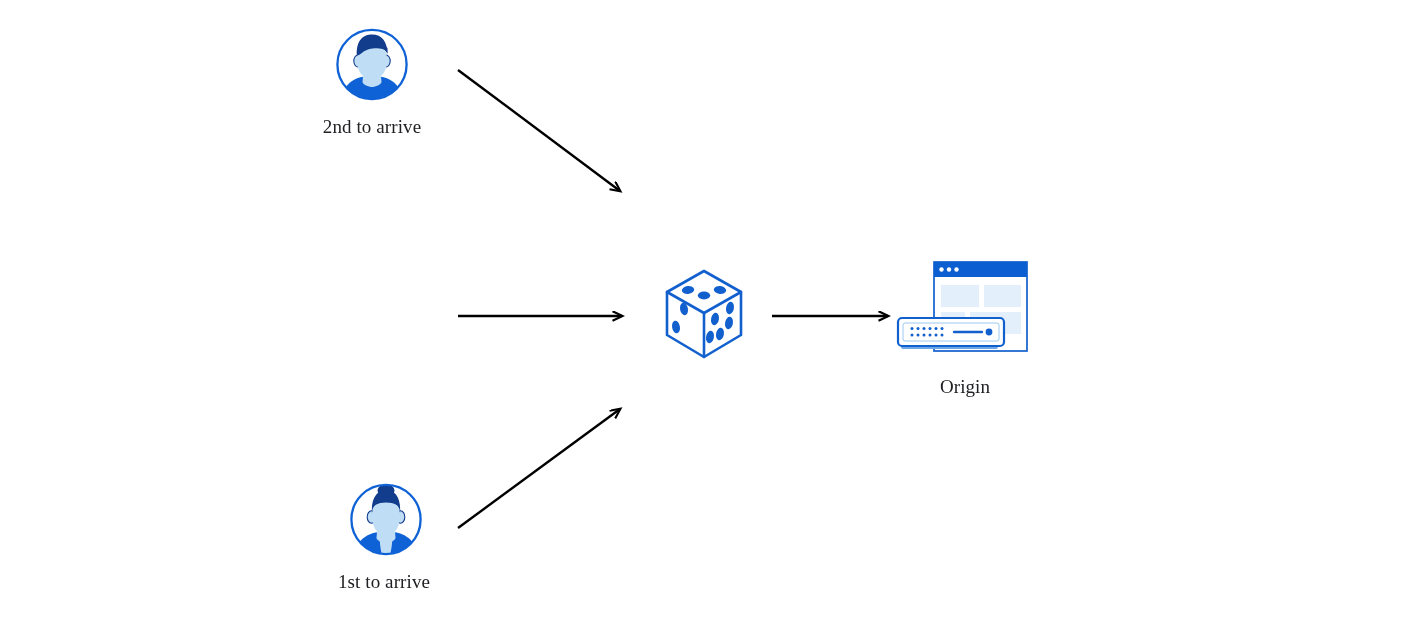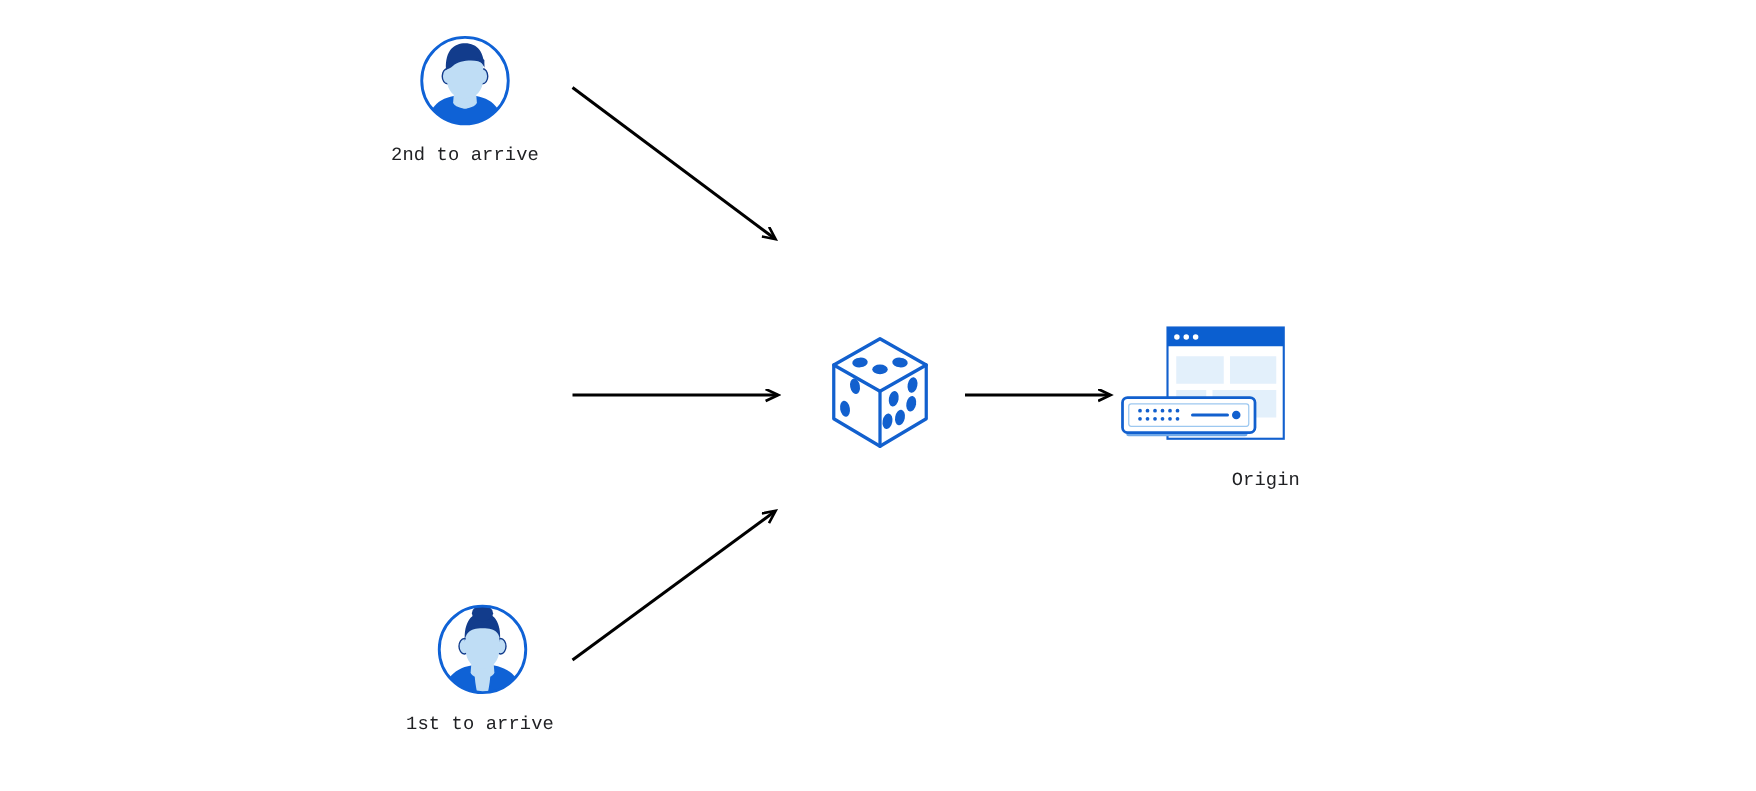--- a/index.html
+++ b/index.html
@@ -22,22 +22,22 @@
   }
   .node-icon {
     position: absolute;
     left: 0;
     top: 0;
   }
   .node-label {
     position: absolute;
     width: 100%;
     text-align: center;
-    font-family: Liberation Mono, monospace;
-    font-size: 15px;
+    font-family: Liberation Serif, serif;
+    font-size: 19px;
     color: #202124;
     white-space: nowrap;
     letter-spacing: 0.1px;
   }
   .arrow-layer {
     position: absolute;
     left: 0;
     top: 0;
     width: 1405px;
     height: 633px;
@@ -164,16 +164,16 @@
             <circle cx="28" cy="77" r="1.5"></circle>
           <circle cx="34" cy="77" r="1.5"></circle>
             <circle cx="40" cy="77" r="1.5"></circle>
           <circle cx="46" cy="77" r="1.5"></circle>
             <circle cx="52" cy="77" r="1.5"></circle>
         </g>
         <line x1="64" y1="74" x2="92" y2="74" stroke="#1260CE" stroke-width="2.4" stroke-linecap="round"></line>
         <circle cx="99" cy="74" r="3.4" fill="#1260CE"></circle>
       </g>
     </svg>
-    <div class="node-label" style="top:118px;text-align:right;">Origin</div>
+    <div class="node-label" style="top:118px;">Origin</div>
   </div>
 
 </div>
 
 </body></html>

